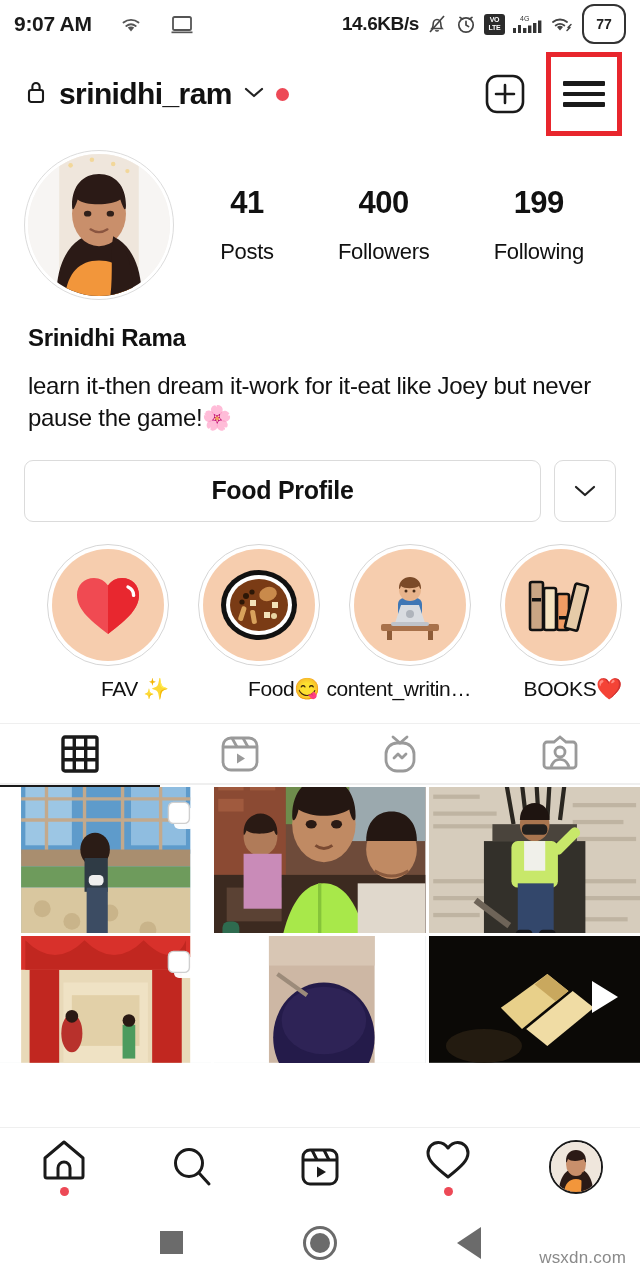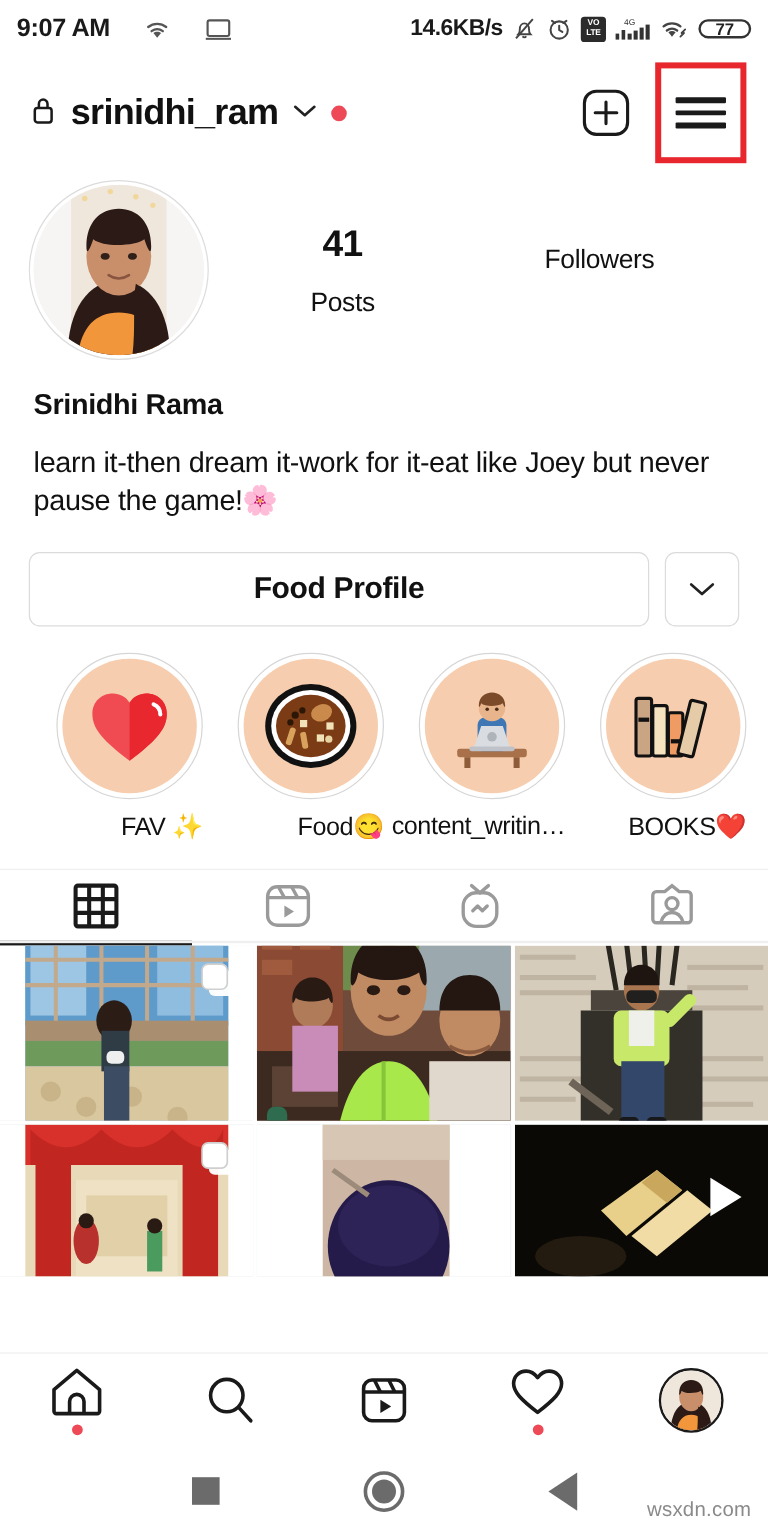--- a/index.html
+++ b/index.html
@@ -18,21 +18,21 @@
     display:flex; align-items:center;
     padding:0 14px;
     background:#fff;
   }
   .sb-left{ display:flex; align-items:center; gap:27px; }
   .sb-time{ font-size:21px; font-weight:bold; color:#1a1a1a; letter-spacing:-0.3px; }
   .sb-right{ margin-left:auto; display:flex; align-items:center; gap:7px; }
   .sb-speed{ font-size:19px; font-weight:bold; color:#1a1a1a; letter-spacing:-0.4px; }
   .sb-ico{ display:flex; align-items:center; justify-content:center; }
   .battery{
-    width:44px;height:16px;border:2.4px solid #333;border-radius:12px;
+    width:44px;height:40px;border:2.4px solid #333;border-radius:12px;
     display:flex;align-items:center;justify-content:center;
     font-size:14px;font-weight:bold;color:#222;
   }
   .volte{
     width:21px;height:21px;background:#2b2b2b;border-radius:3px;color:#fff;
     font-size:7px;font-weight:bold;line-height:8.5px;text-align:center;
     padding-top:2px;letter-spacing:-0.2px;
   }
 
   
@@ -284,21 +284,26 @@
         <path d="M60 58c10 6 14 22 14 42H58c2-16 0-32 2-42z" fill="#2b1a16"></path>
       </svg>
     </div>
   </div>
   <div class="stats">
     <div class="stat">
       <div class="stat-num">41</div>
       <div class="stat-lbl">Posts</div>
     </div>
     <div class="stat">
+      <div class="stat-num">400</div>
       <div class="stat-lbl">Followers</div>
+    </div>
+    <div class="stat">
+      <div class="stat-num">199</div>
+      <div class="stat-lbl">Following</div>
     </div>
   </div>
 </div>
 
 <div class="bio">
   <div class="bio-name">Srinidhi Rama</div>
   <div class="bio-text">learn it-then dream it-work for it-eat like Joey but never pause the game!🌸</div>
 </div>
 
 <div class="actions">

